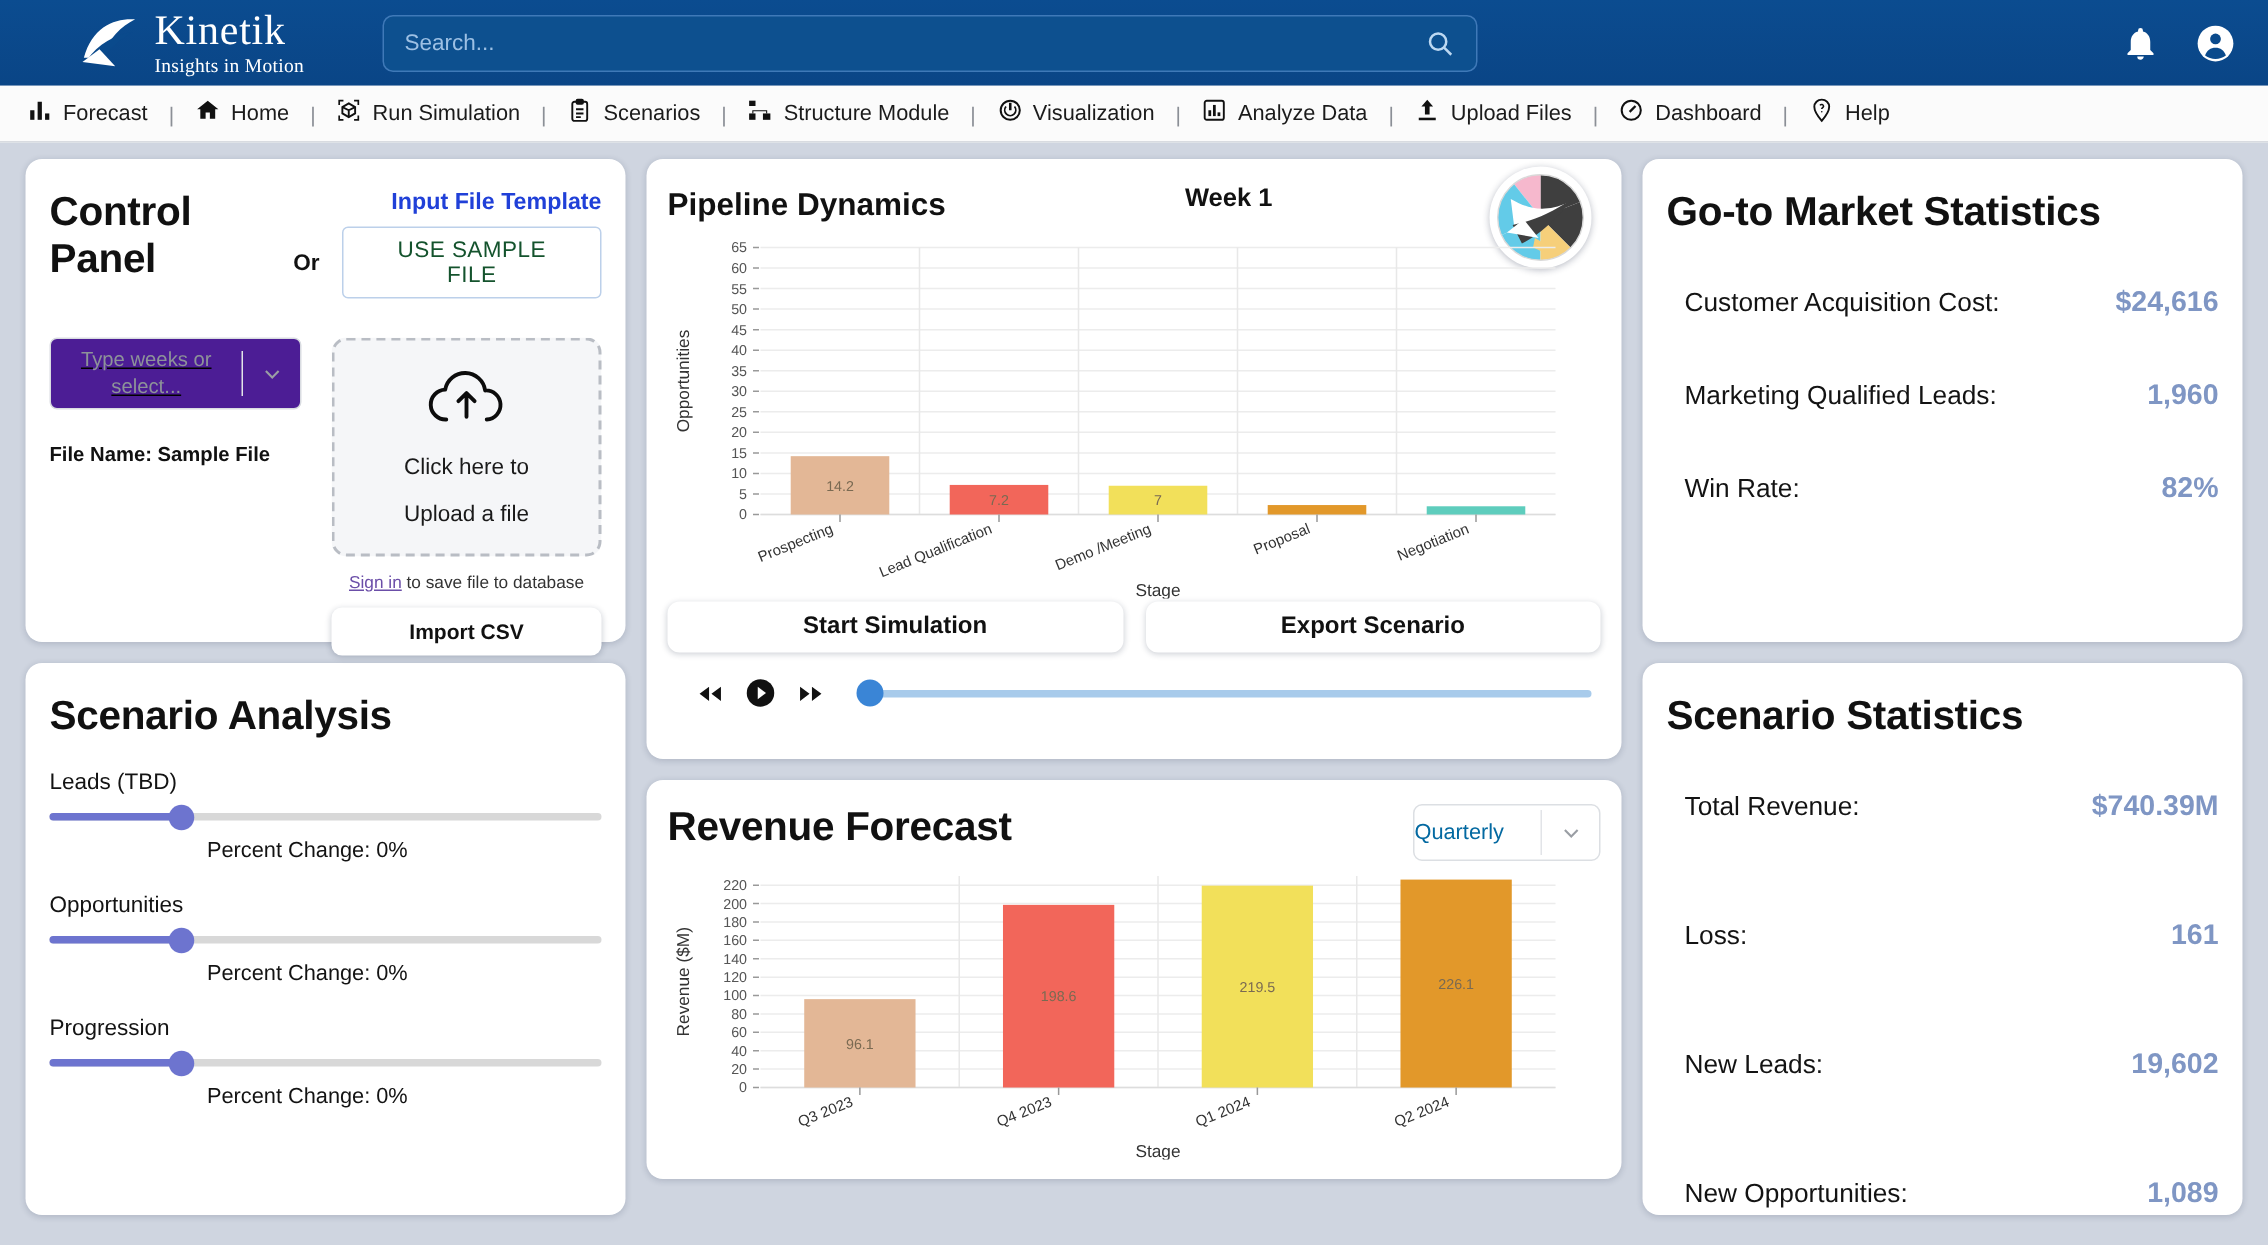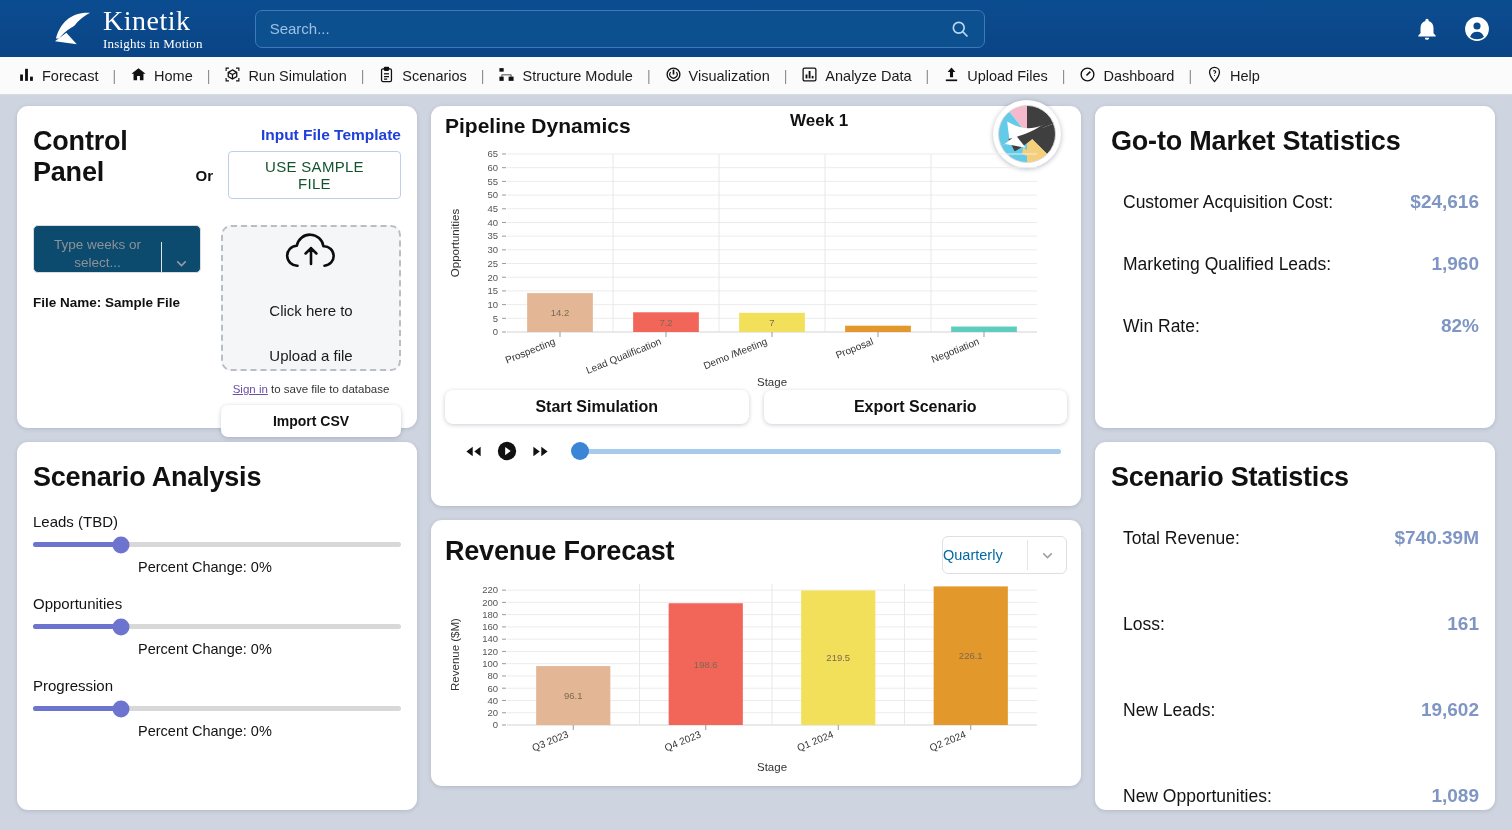--- a/index.html
+++ b/index.html
@@ -107,38 +107,39 @@
   .sample-btn {
     border: 1px solid #bcd0ea; border-radius: 4px;
     color: #14532d; font-size: 15px; letter-spacing: .3px;
     padding: 6px 24px; background: #fff; cursor: pointer;
     font-family: "Liberation Sans", sans-serif;
   }
   .ctl-body { display: flex; gap: 20px; margin-top: 26px; }
   .weeks-select {
     width: 168px; height: 48px;
     border: 1px solid #d9dce1; border-radius: 5px;
-    display: flex; align-items: flex-end; background: #0c4a6e;
+    display: flex; align-items: center; background: #4c1d95;
     cursor: pointer;
+    text-decoration: underline;
   }
   .weeks-select .ws-text {
     flex: 1; text-align: center; color: #8d9299; font-size: 13.5px;
     line-height: 1.35; padding: 0 6px;
   }
   .ws-div { width: 1px; height: 30px; background: #e2e4e8; }
   .ws-caret { width: 38px; display: flex; align-items: center; justify-content: center; }
   .file-name { font-size: 13.5px; font-weight: bold; color: #111; margin-top: 22px; }
   .drop-col { width: 182px; }
   .dropzone {
     height: 146px; border: 2px dashed #b9bdc4; border-radius: 10px;
     background: #f5f6f8;
     display: flex; flex-direction: column; align-items: center;
     justify-content: center; gap: 14px; cursor: pointer;
   }
-  .dz-text { font-size: 15px; color: #1a1a1a; margin-top: 14px; }
+  .dz-text { font-size: 15px; color: #1a1a1a; }
   .signin-row { text-align: center; font-size: 11.5px; color: #333; margin-top: 12px; }
   .signin-link { color: #6b4ea8; text-decoration: underline; cursor: pointer; }
   .import-btn {
     margin-top: 10px; width: 100%; height: 32px;
     background: #fff; border-radius: 7px;
     box-shadow: 0 1px 4px rgba(20,30,60,.22);
     font-size: 14px; font-weight: bold; color: #111;
     display: flex; align-items: center; justify-content: center;
     cursor: pointer; font-family: "Liberation Sans", sans-serif; border: none;
   }
@@ -152,21 +153,21 @@
     width: 368px; cursor: pointer;
   }
   .track-fill { position: absolute; left: 0; top: 0; height: 5px; border-radius: 3px; background: #6d74cf; }
   .thumb {
     position: absolute; top: 50%; width: 17px; height: 17px;
     border-radius: 50%; background: #6d74cf; transform: translate(-50%,-50%);
   }
   .pct { font-size: 14.5px; color: #131313; margin-top: 12px; margin-left: 105px; }
 
   
-  .pipe { padding: 0 14px 14px 14px; height: 400px; position: relative; }
+  .pipe { padding: 11px 14px 14px 14px; height: 400px; position: relative; }
   .pipe-head { display: flex; align-items: center; position: relative; height: 40px; }
   .pipe-title { font-size: 21px; font-weight: bold; color: #111; }
   .week-label {
     font-size: 17px; font-weight: bold; color: #111;
     position: absolute; left: 345px; top: 5px;
   }
   .badge-logo {
     position: absolute; right: 6px; top: -6px;
     width: 68px; height: 68px; border-radius: 50%;
     background: #fff; box-shadow: 0 1px 5px rgba(20,30,60,.3);

